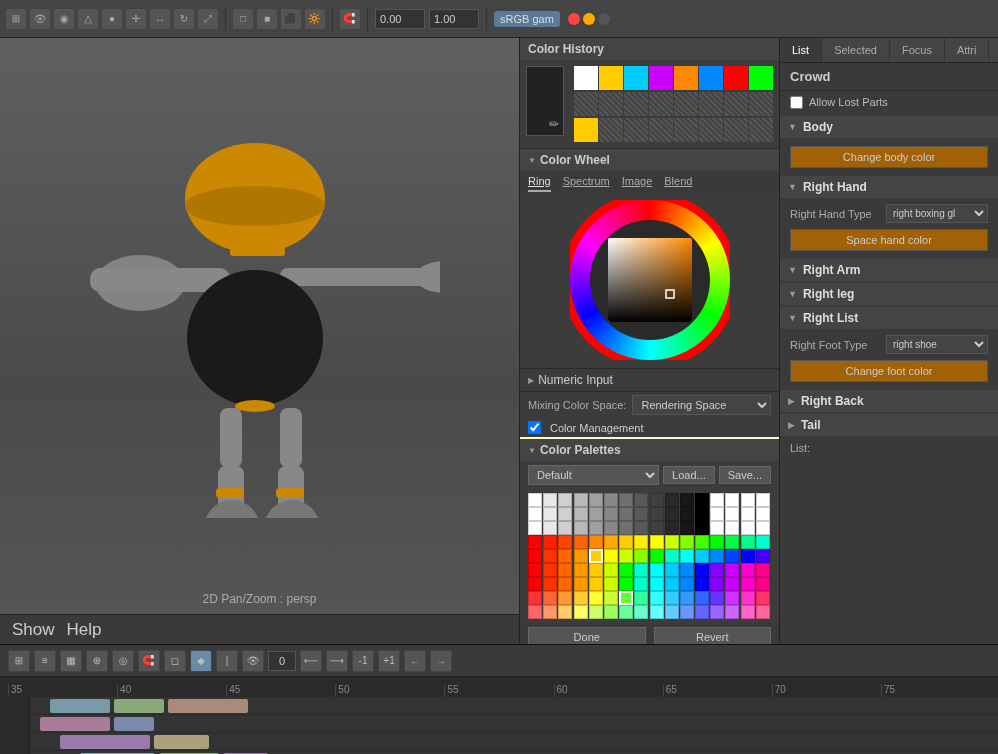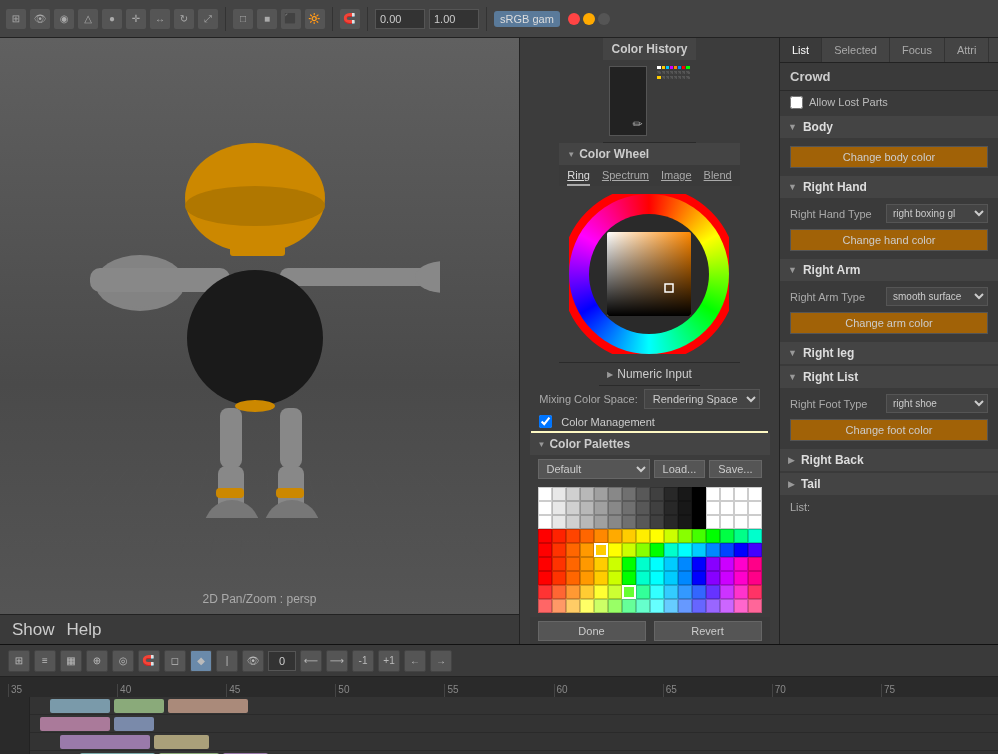--- a/index.html
+++ b/index.html
@@ -125,21 +125,20 @@
 
     
     #color-panel {
       width: 260px;
       flex-shrink: 0;
       background: #3c3c3c;
       border-right: 1px solid #222;
       display: flex;
       flex-direction: column;
       overflow-y: auto;
-      align-items: center;
     }
     .panel-section {
       border-bottom: 1px solid #2a2a2a;
       padding: 0;
     }
     .panel-header {
       background: #444;
       padding: 4px 8px;
       font-size: 12px;
       font-weight: bold;
@@ -854,35 +853,26 @@
       <span class="sec-arrow">▼</span>
       <span class="sec-title">Right Hand</span>
     </div>
     <div class="section-inner">
       <div class="type-row">
         <span class="type-label">Right Hand Type</span>
         <select class="type-select">
           <option>right boxing gl</option>
         </select>
       </div>
-      <button class="color-btn">Change hand color</button>
+      <button class="color-btn">Space hand color</button>
     </div>
 
     <div class="section-bar">
       <span class="sec-arrow">▼</span>
       <span class="sec-title">Right Arm</span>
-    </div>
-    <div class="section-inner">
-      <div class="type-row">
-        <span class="type-label">Right Arm Type</span>
-        <select class="type-select">
-          <option>smooth surface</option>
-        </select>
-      </div>
-      <button class="color-btn">Change arm color</button>
     </div>
 
     <div class="section-bar">
       <span class="sec-arrow">▼</span>
       <span class="sec-title">Right leg</span>
     </div>
 
     <div class="section-bar">
       <span class="sec-arrow">▼</span>
       <span class="sec-title">Right List</span>

